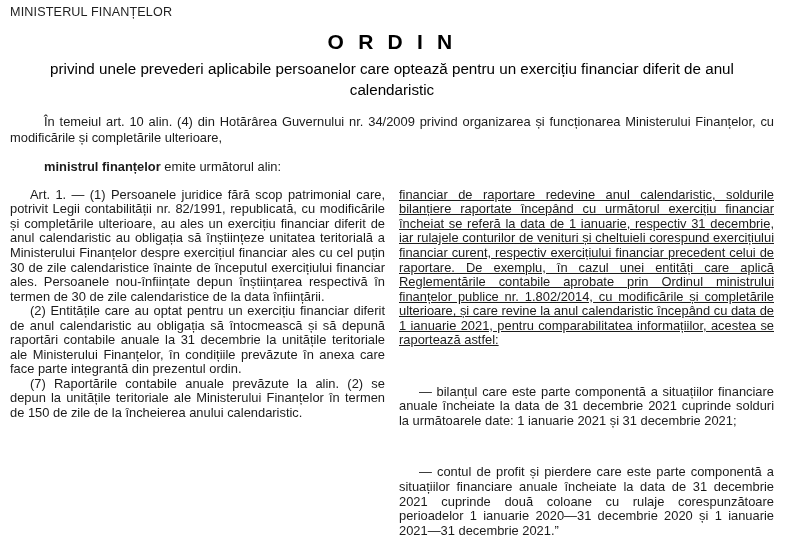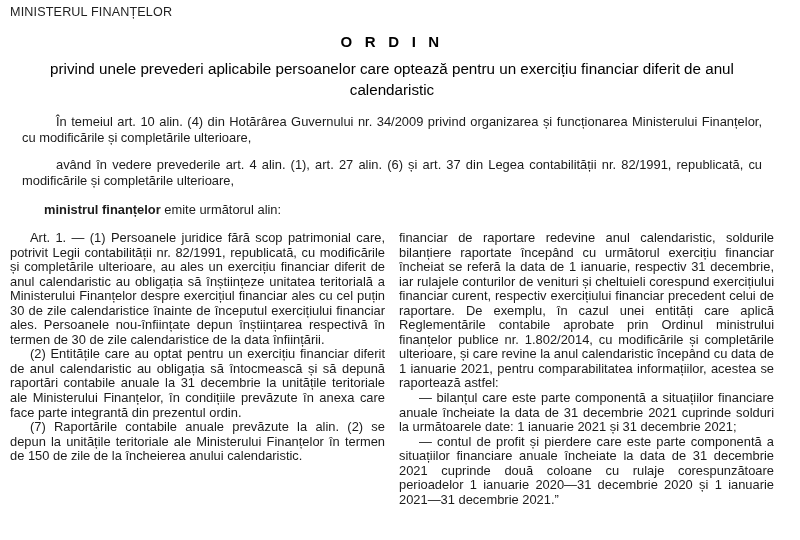--- a/index.html
+++ b/index.html
@@ -33,21 +33,21 @@
     height: 20px;
     white-space: nowrap;
   }
 
   
   .title-block {
     text-align: center;
     margin-top: 8px;
   }
   .doc-type {
-    font-size: 15px;
+    font-size: 21px;
     font-weight: bold;
     letter-spacing: 4.2px;
     color: #000;
     line-height: 20px;
     margin-bottom: 6px;
   }
   .doc-subtitle {
     font-size: 15.2px;
     font-weight: normal;
     color: #000;
@@ -58,21 +58,21 @@
   
   .preamble {
     margin-top: 14px;
     font-size: 12.9px;
     line-height: 15.6px;
     text-align: justify;
     text-justify: inter-word;
     color: #1b1b1b;
   }
   .preamble p {
-    margin: 12px;
+    margin: 0;
     text-indent: 34px;
   }
   .issuer {
     margin-top: 14px;
     font-size: 12.9px;
     line-height: 15.6px;
     text-indent: 34px;
   }
   .issuer b { font-weight: bold; margin-top: 20px; }
 
@@ -90,38 +90,37 @@
     text-align: justify;
     text-justify: inter-word;
     color: #1b1b1b;
     overflow: hidden;
   }
   .col p {
     margin: 0;
     text-indent: 20px;
     hyphens: none;
   }
-  .col p.noindent { text-indent: 0; }
-  .col p.dash { text-indent: 20px; }
+  .col p.noindent { text-indent: 0; text-decoration: underline; }
+  .col p.dash { text-indent: 20px; margin-top: 37px; }
 </style>
 </head>
 <body>
 
 <div class="page">
 
   <div class="masthead">MINISTERUL FINANȚELOR</div>
 
   <div class="title-block">
     <div class="doc-type">O R D I N</div>
     <div class="doc-subtitle">privind unele prevederi aplicabile persoanelor care optează pentru un exercițiu financiar diferit de anul calendaristic</div>
   </div>
 
   <div class="preamble">
     <p>În temeiul art. 10 alin. (4) din Hotărârea Guvernului nr. 34/2009 privind organizarea și funcționarea Ministerului Finanțelor, cu modificările și completările ulterioare,</p>
-    <p>având în vedere prevederile art. 4 alin. (1), art. 27 alin. (6) și art. 37 din Legea contabilității nr. 82/1991, republicată, cu modificările și completările ulterioare,</p>
   </div>
 
   <div class="issuer">
     <b>ministrul finanțelor</b><span> emite următorul alin:</span>
   </div>
 
   <div class="columns">
 
     <div class="col">
       <p>Art. 1. — (1) Persoanele juridice fără scop patrimonial care, potrivit Legii contabilității nr. 82/1991, republicată, cu modificările și completările ulterioare, au ales un exercițiu financiar diferit de anul calendaristic au obligația să înștiințeze unitatea teritorială a Ministerului Finanțelor despre exercițiul financiar ales cu cel puțin 30 de zile calendaristice înainte de începutul exercițiului financiar ales. Persoanele nou-înființate depun înștiințarea respectivă în termen de 30 de zile calendaristice de la data înființării.</p>

